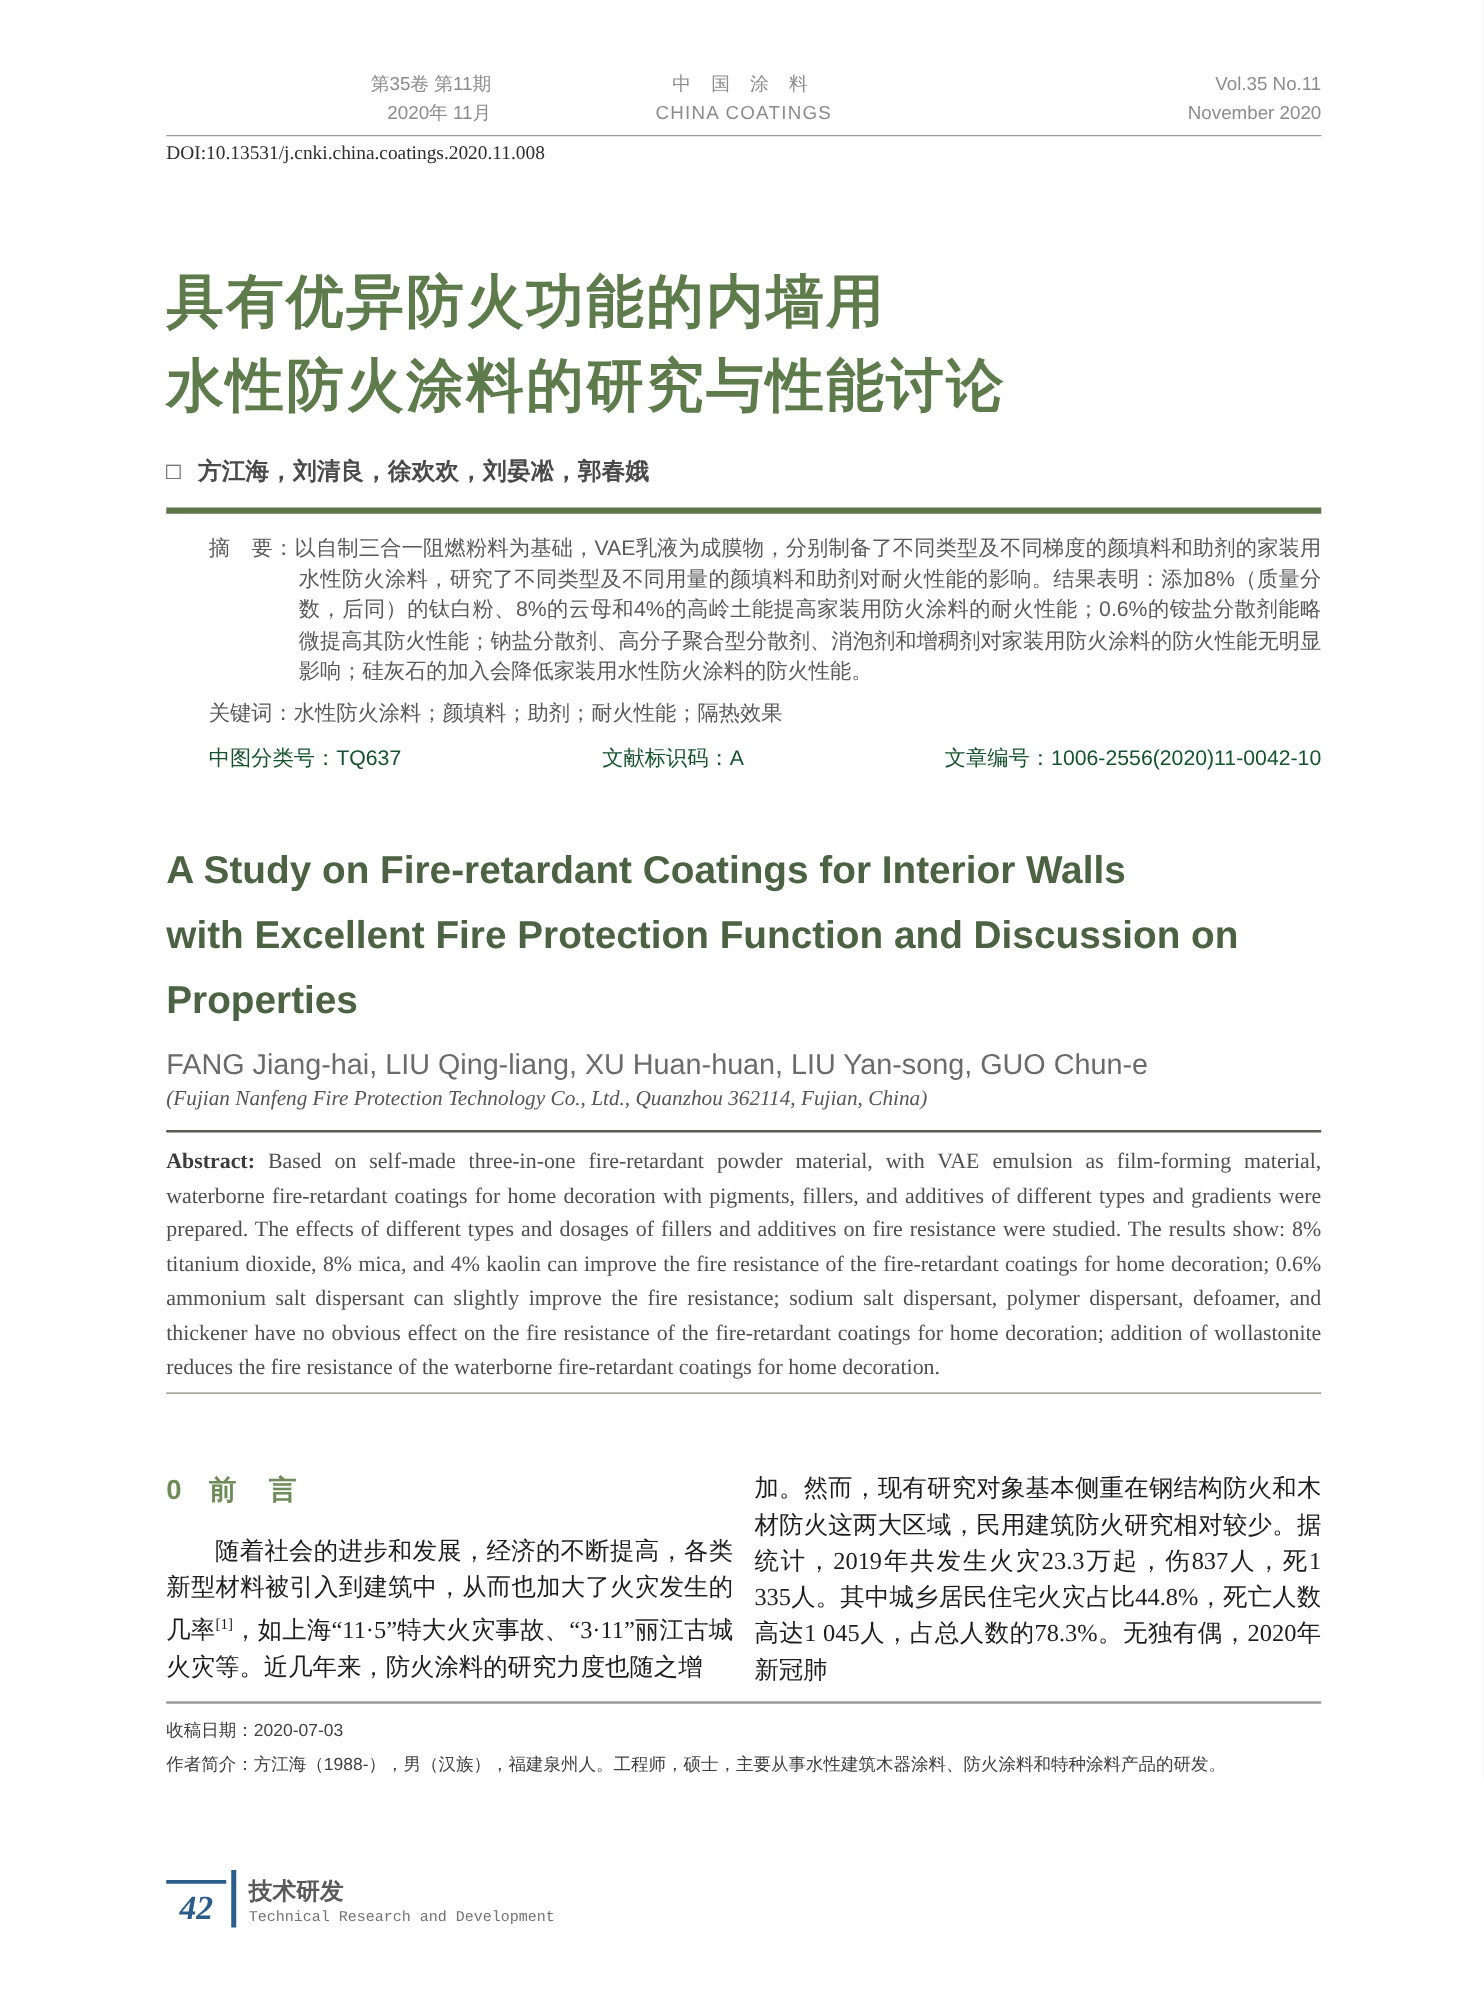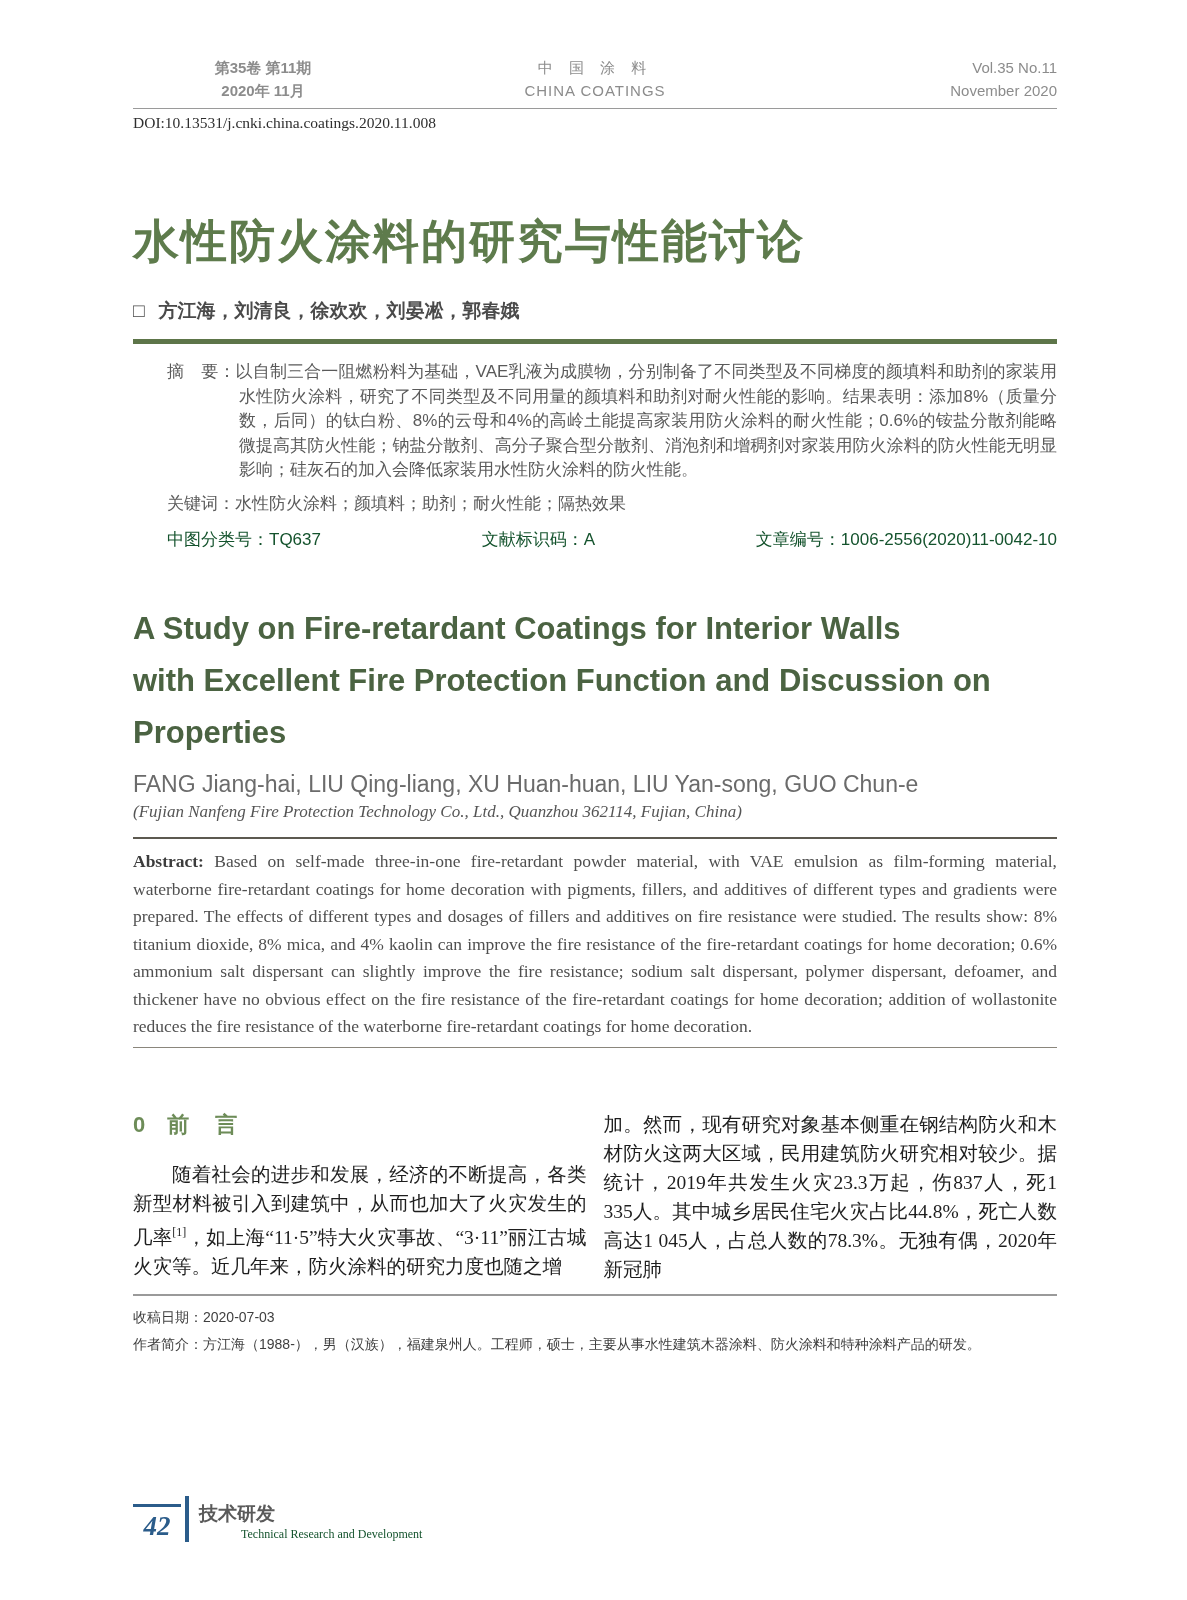--- a/index.html
+++ b/index.html
@@ -16,21 +16,21 @@
   }
   
   .journal-header{
     display:flex;justify-content:space-between;align-items:flex-end;
     margin-top:56px;
     padding-bottom:6px;
     border-bottom:1.5px solid #9a9a9a;
     font-family:"Liberation Sans", sans-serif;
     font-size:15px;line-height:23px;color:#8c8c8c;
   }
-  .journal-header .col-left{text-align:center;width:260px;font-weight:bold;}
+  .journal-header .col-left{text-align:right;width:260px;}
   .journal-header .col-center{text-align:center;flex:1;}
   .journal-header .col-right{text-align:right;width:260px;}
   .journal-name-cn{letter-spacing:6px;}
   .journal-name-en{letter-spacing:1px;}
   .doi-line{
     margin-top:5px;
     font-size:15.5px;color:#2e2e2e;
     font-family:"Liberation Serif", serif;
   }
   
@@ -157,22 +157,22 @@
   .vbar{
     width:4px;height:46px;background:#2b5c8a;
     margin:0 10px 0 4px;
   }
   .col-name-cn{
     font-family:"Liberation Sans", sans-serif;
     font-weight:bold;font-size:19px;line-height:24px;color:#5a5a5a;
     margin-top:2px;
   }
   .col-name-en{
-    font-family:Liberation Serif, serif;
-    font-size:12px;color:#14532d;line-height:16px;margin-left:42px;
+    font-family:Liberation Mono, monospace;
+    font-size:12px;color:#737373;line-height:16px;
   }
 </style>
 </head>
 <body>
 
 <div class="page">
 
   <div class="journal-header">
     <div class="col-left">
       <div>第35卷 第11期</div>
@@ -183,20 +183,21 @@
       <div class="journal-name-en">CHINA COATINGS</div>
     </div>
     <div class="col-right">
       <div>Vol.35  No.11</div>
       <div>November 2020</div>
     </div>
   </div>
   <div class="doi-line">DOI:10.13531/j.cnki.china.coatings.2020.11.008</div>
 
   <div class="title-cn">
+    <div>具有优异防火功能的内墙用</div>
     <div>水性防火涂料的研究与性能讨论</div>
   </div>
 
   <div class="authors-cn">
     <span class="marker">□</span><span>方江海，刘清良，徐欢欢，刘晏凇，郭春娥</span>
   </div>
 
   <hr class="rule-green">
 
   <div class="abstract-cn-wrap">

